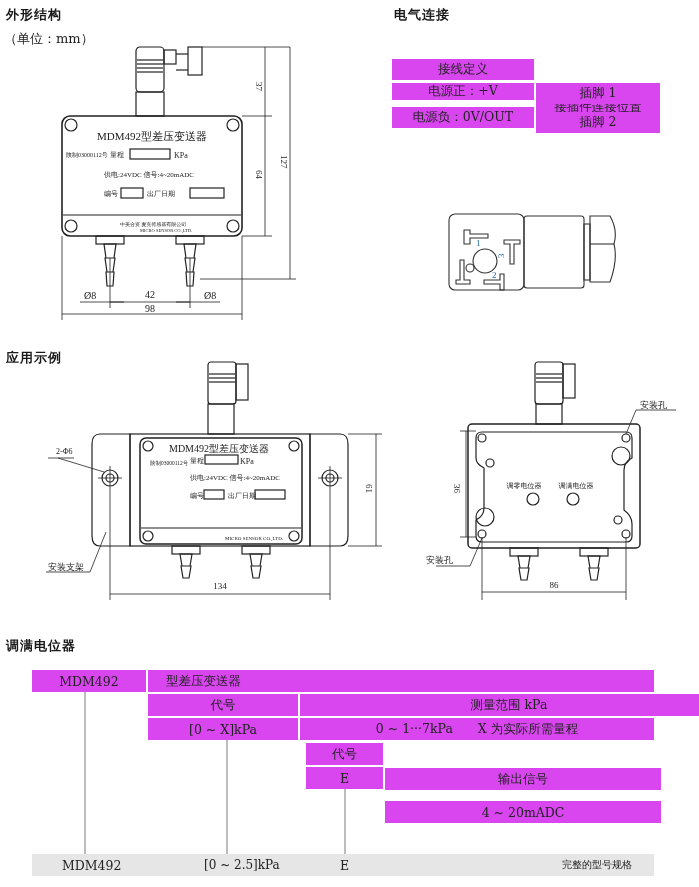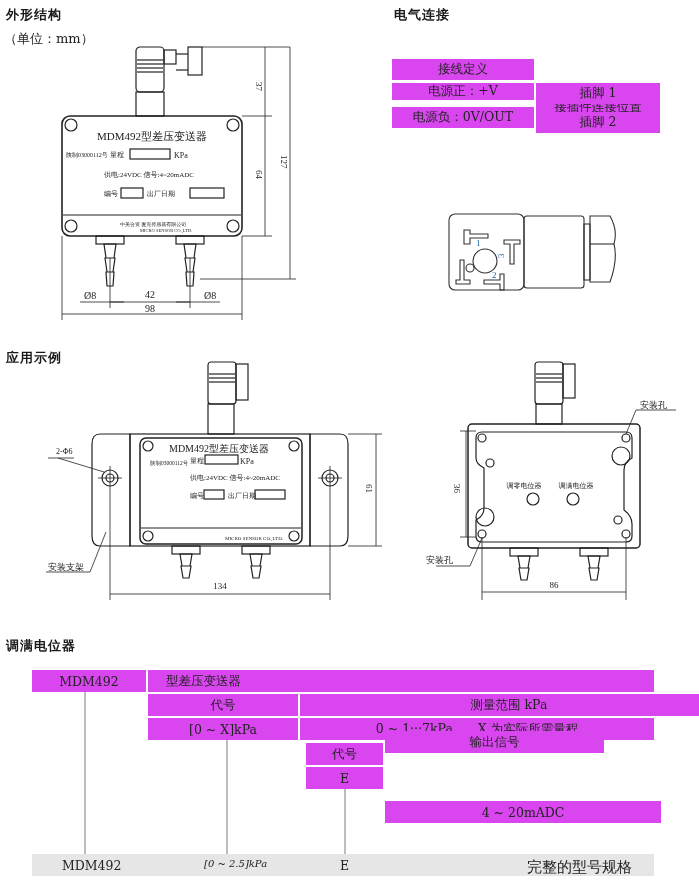--- a/index.html
+++ b/index.html
@@ -214,26 +214,26 @@
   <text x="144" y="228" font-size="9" text-anchor="middle" fill="#222">86</text>
 </svg>
 
 <div class="cell" style="left:32px;top:670px;width:114px;height:22px;">MDM492</div>
 <div class="cell left" style="left:148px;top:670px;width:506px;height:22px;">型差压变送器</div>
 <div class="cell" style="left:148px;top:694px;width:150px;height:22px;">代号</div>
 <div class="cell" style="left:300px;top:694px;width:418px;height:22px;">测量范围 kPa</div>
 <div class="cell" style="left:148px;top:718px;width:150px;height:22px;">[0 ~ X]kPa</div>
 <div class="cell" style="left:300px;top:718px;width:354px;height:22px;white-space:pre;">0 ~ 1···7kPa　　X 为实际所需量程</div>
 <div class="cell" style="left:306px;top:743px;width:77px;height:22px;">代号</div>
-<div class="cell" style="left:385px;top:731px;width:219px;height:22px;">输出信号</div>
+<div class="cell" style="left:385px;top:768px;width:276px;height:22px;">输出信号</div>
 <div class="cell" style="left:306px;top:767px;width:77px;height:22px;">E</div>
 <div class="cell" style="left:385px;top:801px;width:276px;height:22px;">4 ~ 20mADC</div>
 
 <div class="vline" style="left:84px;top:692px;height:162px;"></div>
 <div class="vline" style="left:226px;top:740px;height:114px;"></div>
 <div class="vline" style="left:344px;top:789px;height:65px;"></div>
 
 <div class="abs" style="left:32px;top:854px;width:622px;height:22px;background:#e6e6e6;">
   <span class="abs" style="left:30px;top:4px;font-size:12.5px;">MDM492</span>
-  <span class="abs" style="left:172px;top:4px;font-size:10px;font-style:italic;">[0 ~ 2.5]kPa</span>
+  <span class="abs" style="left:172px;top:4px;font-size:12px;">[0 ~ 2.5]kPa</span>
   <span class="abs" style="left:308px;top:4px;font-size:12.5px;">E</span>
-  <span class="abs" style="right:22px;top:4px;font-size:15px;">完整的型号规格</span>
+  <span class="abs" style="right:22px;top:4px;font-size:10px;">完整的型号规格</span>
 </div>
 
 </body></html>

